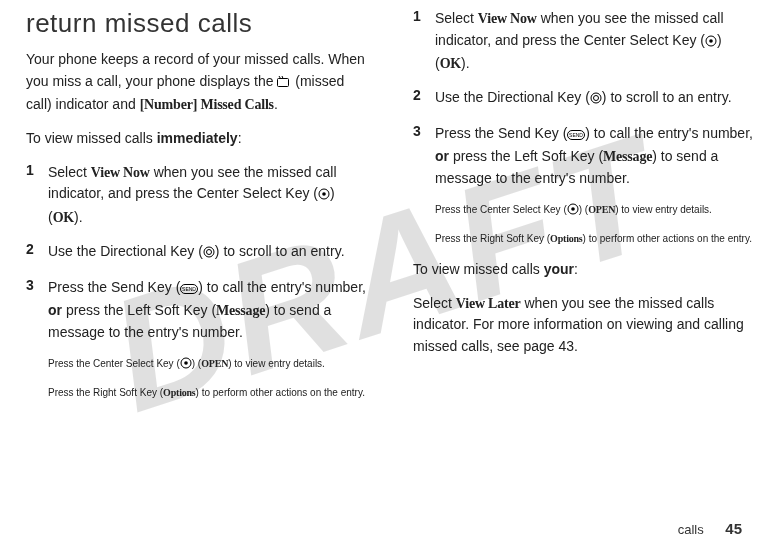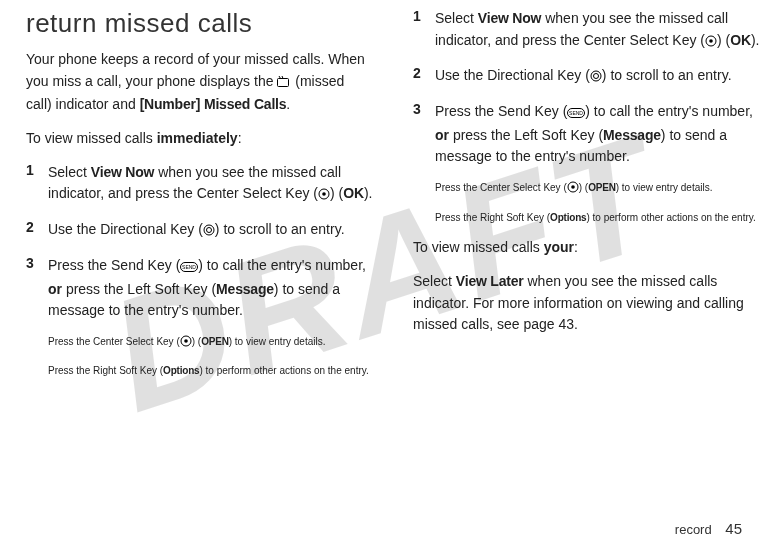--- a/index.html
+++ b/index.html
@@ -65,32 +65,32 @@
     font-size: 14px;
     line-height: 1.55;
   }
   .sub {
     margin-left: 22px;
     font-size: 10px;
     line-height: 1.55;
     margin-bottom: 12px;
   }
   .b { font-weight: bold; }
-  .bc { font-weight: bold; font-family: Liberation Sans, sans-serif; letter-spacing: -0.2px; }
+  .bc { font-weight: bold; font-family: Liberation Serif, serif; letter-spacing: -0.2px; }
   .keyicon {
     display:inline-block; vertical-align:-2px;
   }
   .footer {
     position: absolute;
     bottom: 10px;
     right: 28px;
     font-size: 13px;
     color: #333;
   }
-  .footer .pagenum { font-weight: normal; font-size: 15px; margin-left: 10px; }
+  .footer .pagenum { font-weight: bold; font-size: 15px; margin-left: 18px; }
 </style>
 </head>
 <body>
 
 <div class="watermark">DRAFT</div>
 
 <div class="content">
   <div class="col col-left">
     <h1>return missed calls</h1>
 
@@ -199,15 +199,15 @@
       <span>To view missed calls </span><span class="b">your</span><span>:</span>
     </p>
 
     <p>
       <span>Select </span><span class="bc">View Later</span><span> when you see the missed calls indicator. For more information on viewing and calling missed calls, see page 43.</span>
     </p>
   </div>
 </div>
 
 <div class="footer">
-  <span>record</span>
+  <span>calls</span>
   <span class="pagenum">45</span>
 </div>
 
 </body></html>

